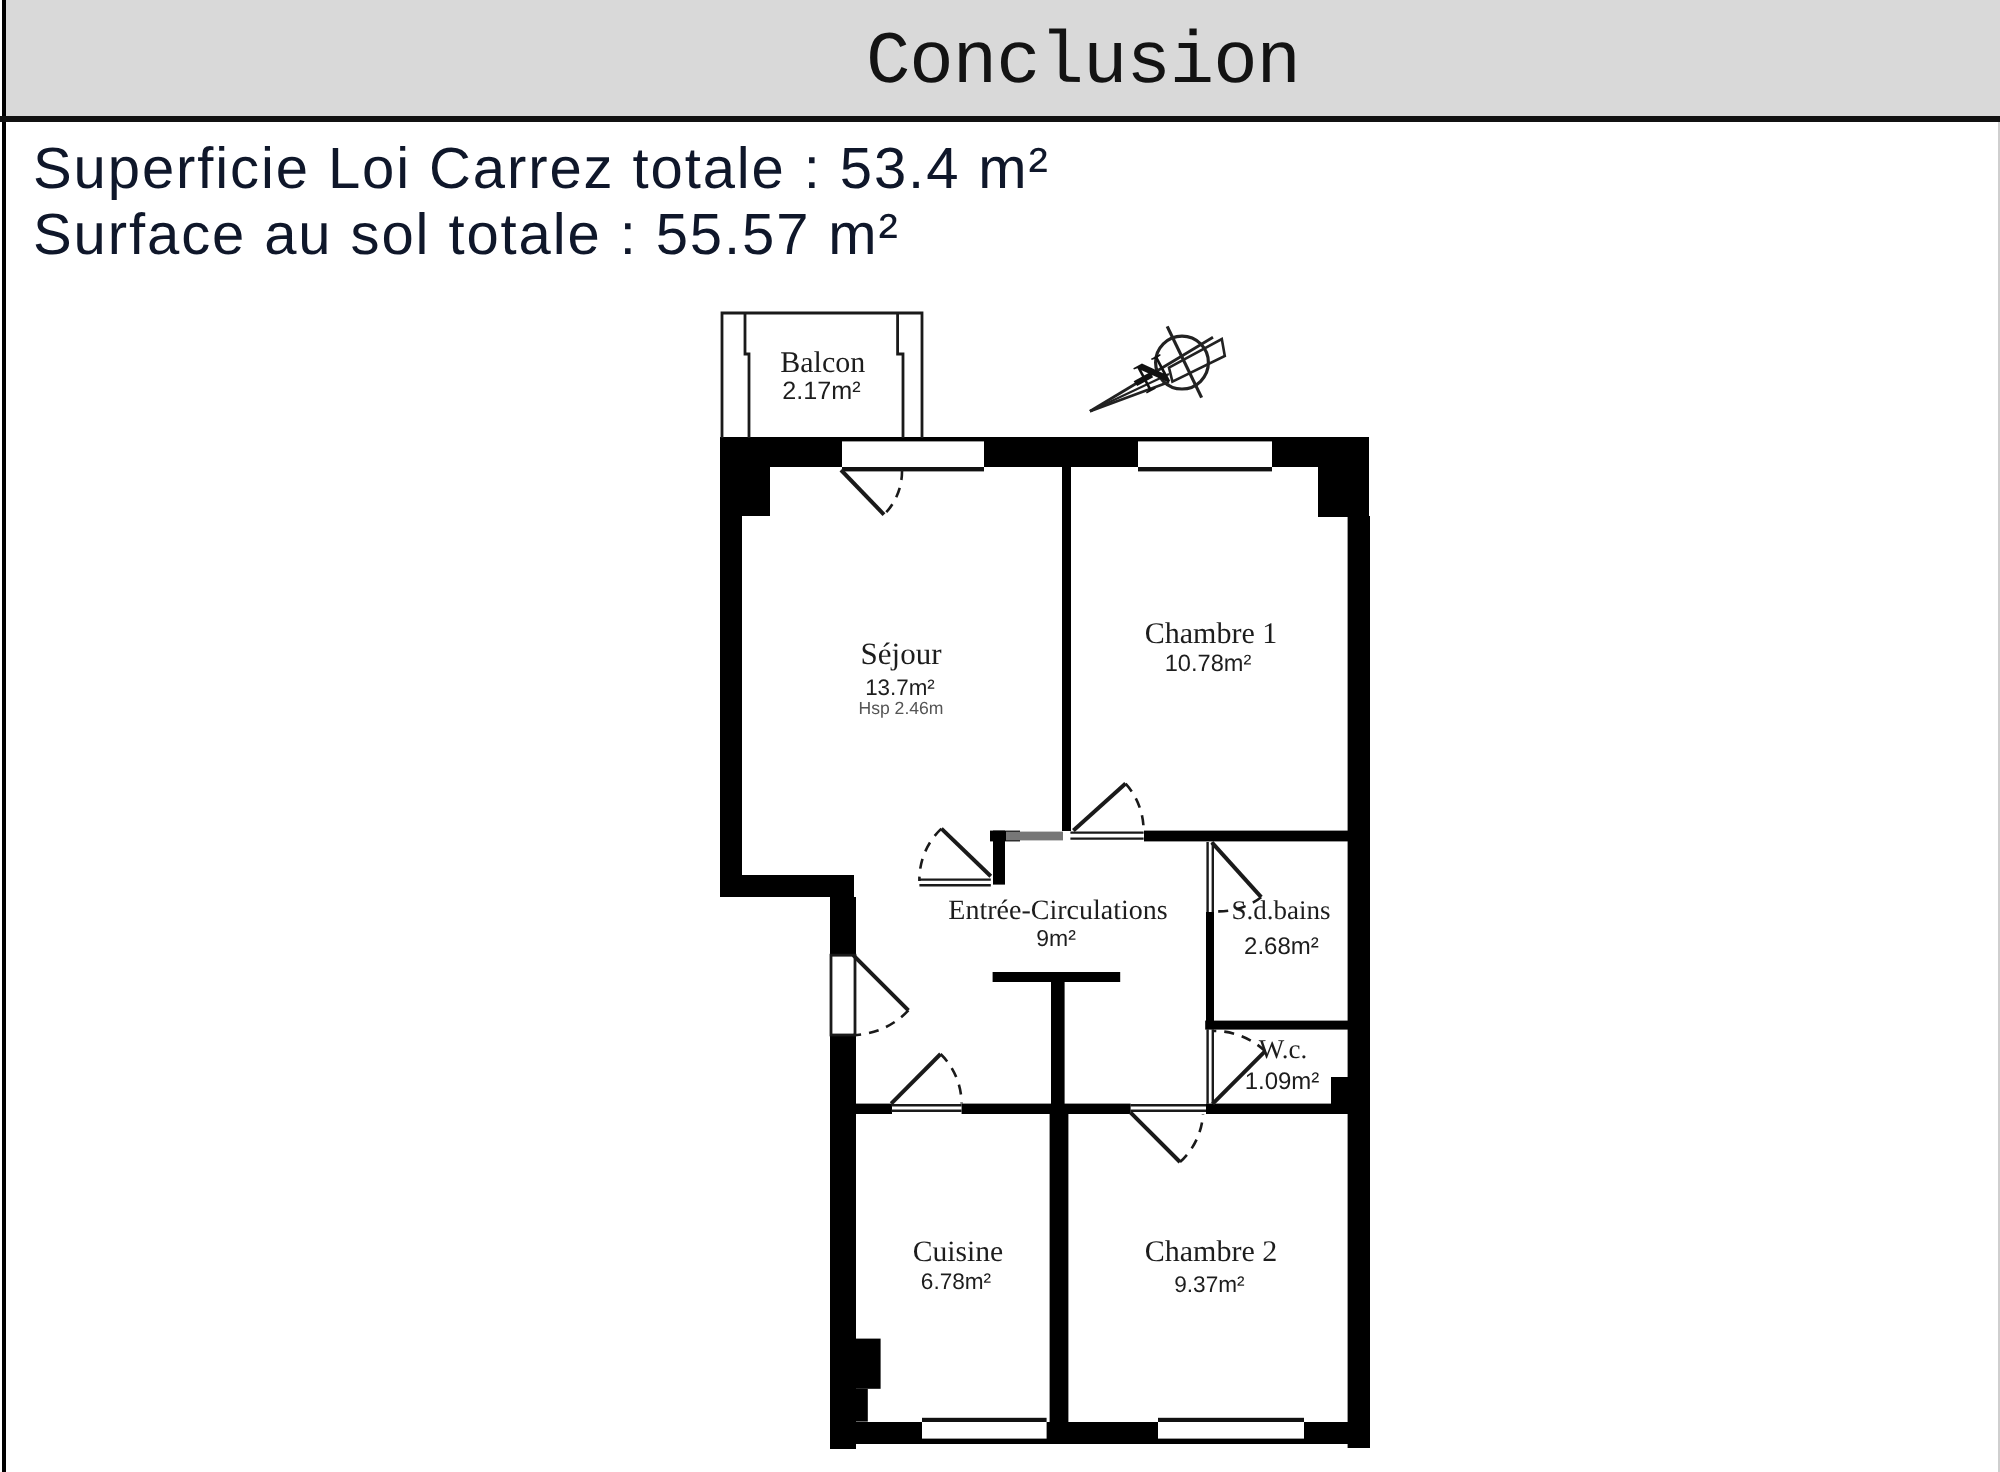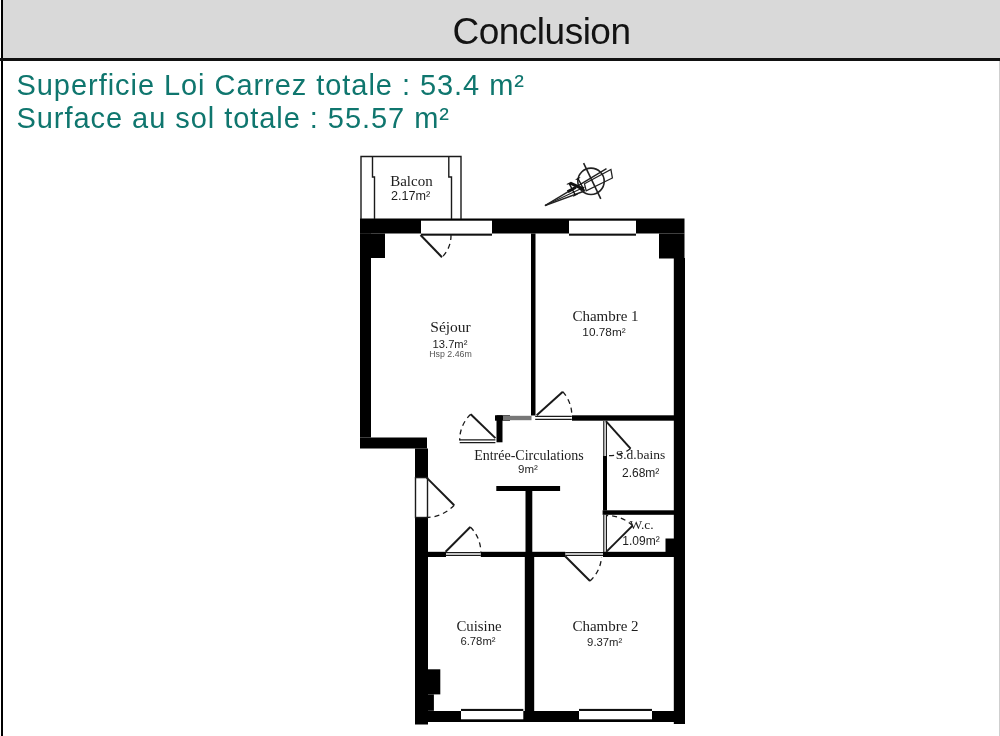--- a/index.html
+++ b/index.html
@@ -1,23 +1,23 @@
 <!DOCTYPE html>
 <html><head>
 <meta charset="utf-8">
 <style>
   html,body{margin:0;padding:0;background:#fff;}
   body{width:1000px;height:736px;position:relative;overflow:hidden;
        font-family:"Liberation Sans", sans-serif;}
   #leftborder{position:absolute;left:1px;top:0;width:2px;height:736px;background:#000;}
   #header{position:absolute;left:3px;top:0;width:997px;height:58px;background:#d9d9d9;}
   #header .t{position:absolute;left:80px;right:0;top:0;height:58px;line-height:64.5px;
-      text-align:center;font-size:37px;letter-spacing:-0.5px;color:#131313;}
+      text-align:center;font-size:37px;letter-spacing:-0.5px;color:#131313;font-family:Liberation Mono, monospace;}
   #hline{position:absolute;left:0;top:58px;width:1000px;height:3px;background:#111;}
-  .bigtext{position:absolute;left:16.5px;top:69.4px;color:#0f766e;font-size:29px;
+  .bigtext{position:absolute;left:16.5px;top:69.4px;color:#0f172a;font-size:29px;
       letter-spacing:0.95px;line-height:32.8px;white-space:pre;}
   svg{position:absolute;left:330px;top:140px;filter:blur(0.3px);}
 </style>
 </head>
 <body>
 <div id="header">
     <div class="t">Conclusion</div>
   </div>
 <div id="leftborder"></div>
 <div id="hline"></div>

